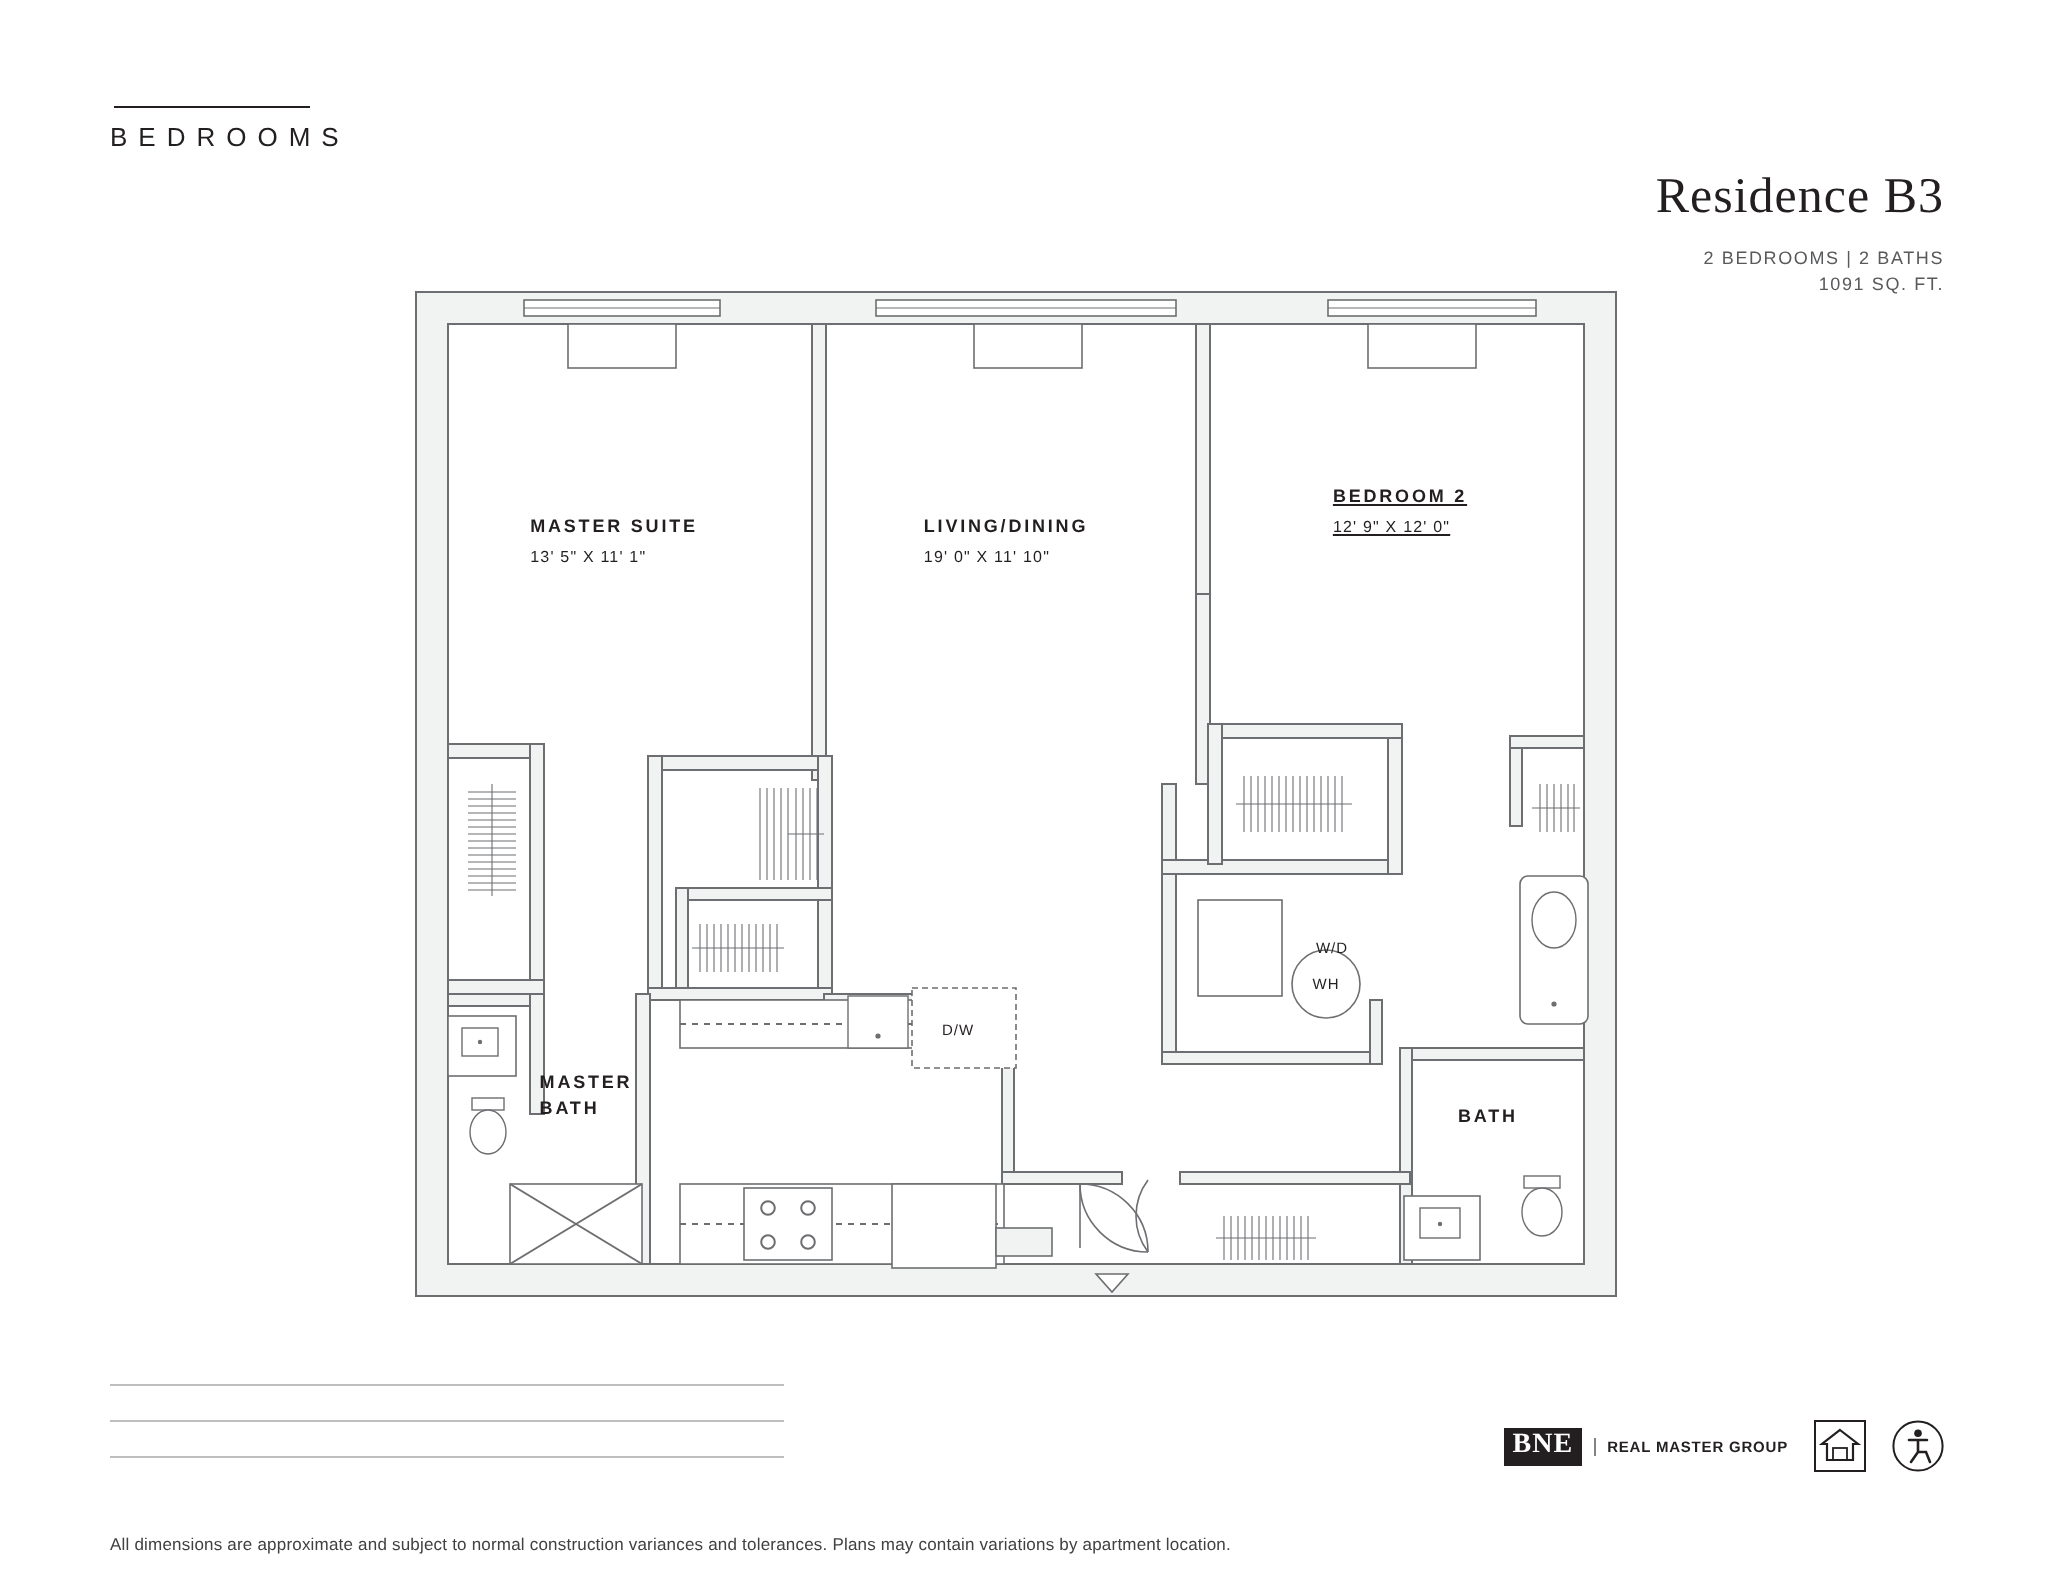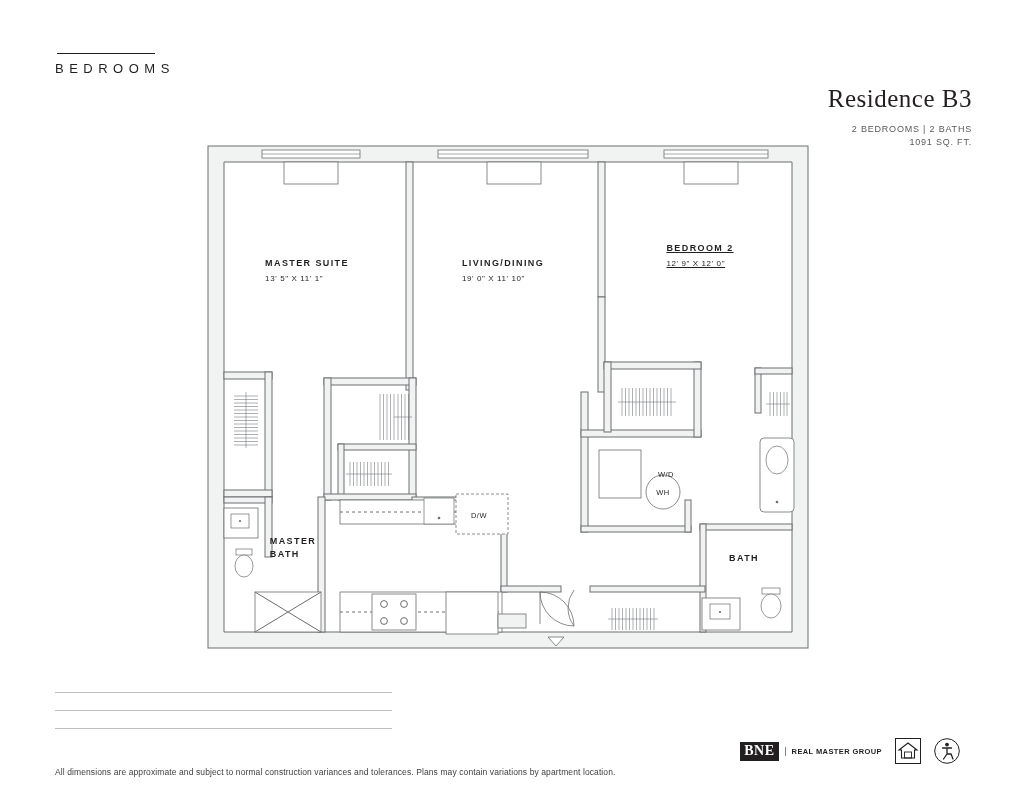--- a/index.html
+++ b/index.html
@@ -115,26 +115,25 @@
   #footer-address {
     position: absolute;
     left: 424px;
     top: 712px;
     font-size: 8.5px;
     line-height: 15px;
     color: #414042;
   }
   #footer-logos {
     position: absolute;
-    right: 64px;
+    right: 52px;
     top: 710px;
     display: flex;
     align-items: center;
     gap: 13px;
-    margin-top: 28px;
   }
   #bne-mark {
     display: flex;
     align-items: center;
     gap: 6px;
   }
   #bne-box {
     background: #231f20;
     color: #ffffff;
     font-family: "Liberation Serif", serif;

